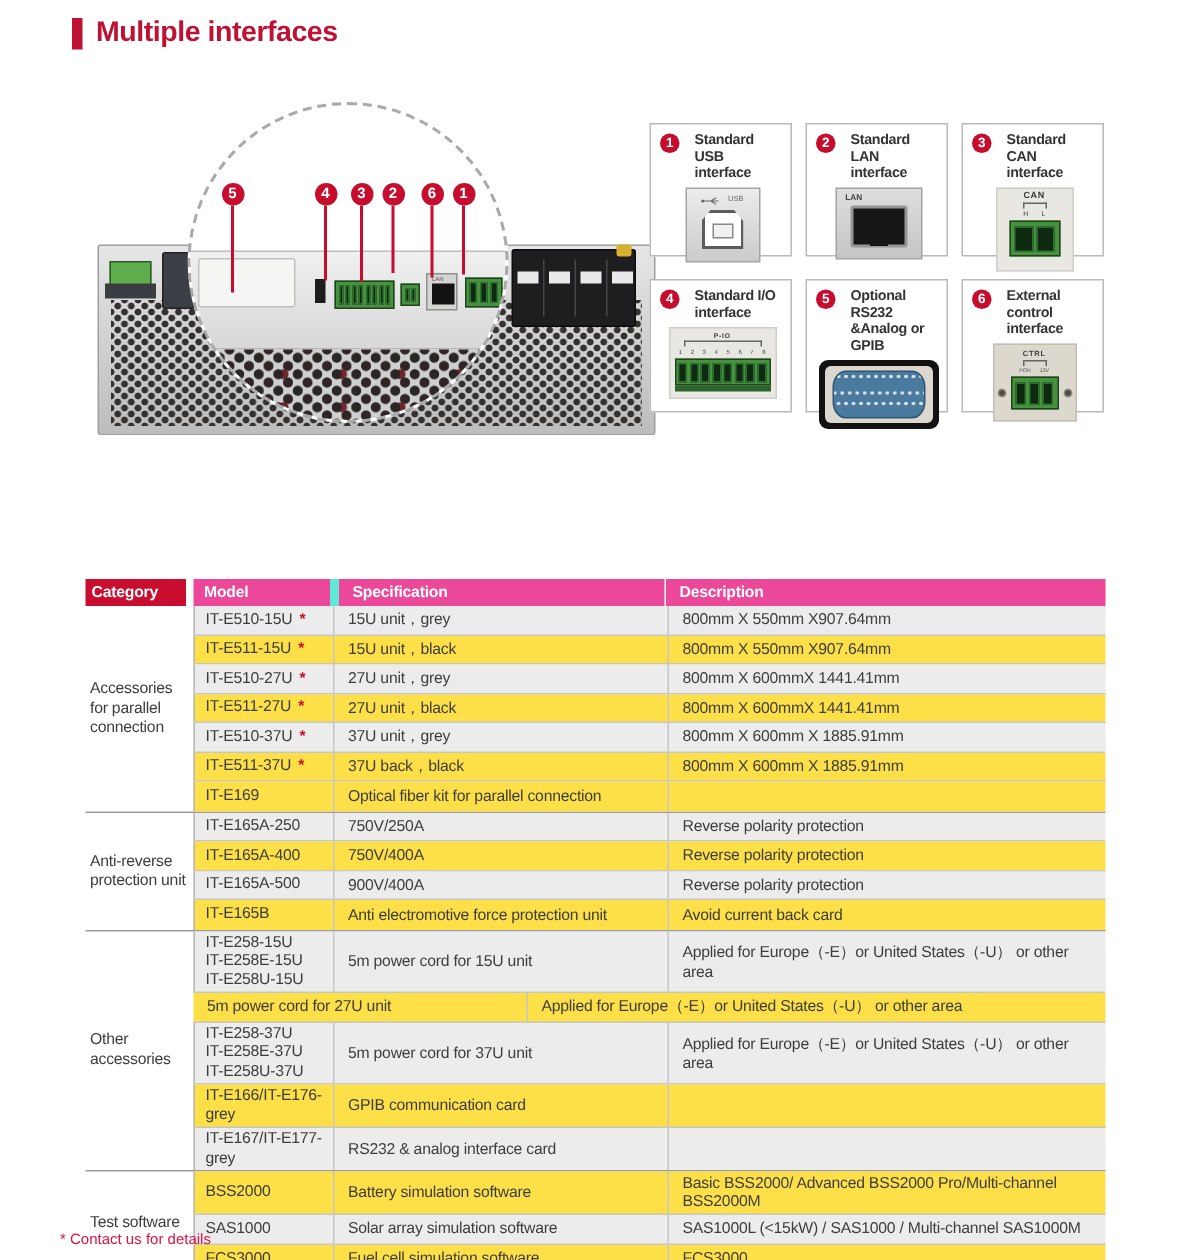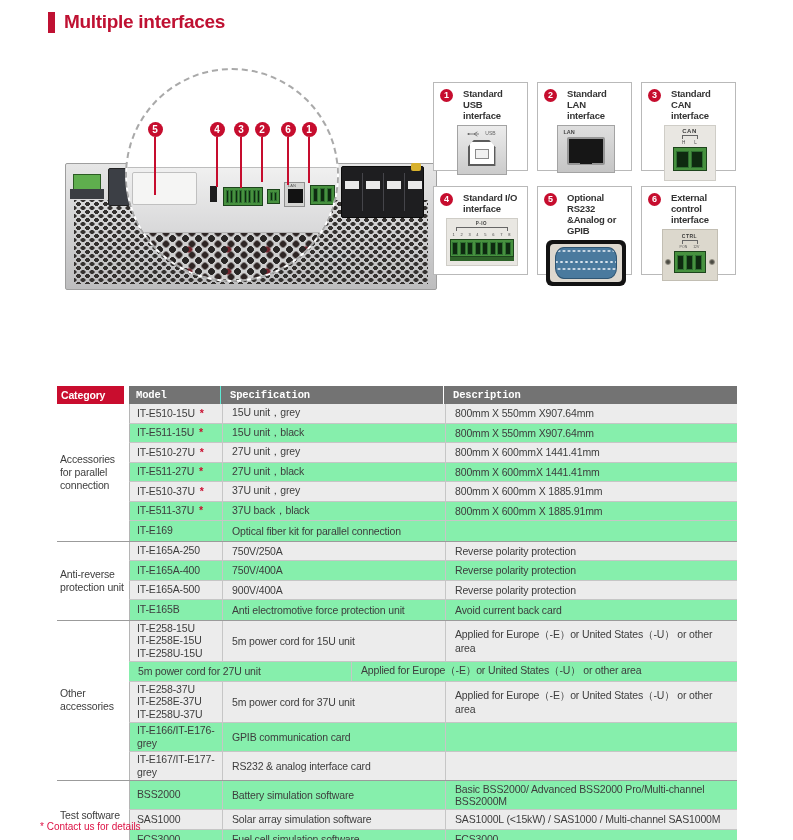--- a/index.html
+++ b/index.html
@@ -116,32 +116,32 @@
   .ctrl-pins { display:flex; justify-content:center; gap:6px; font-size:3.5px; color:#555; margin-top:1px; }
   .ctrl-row { display:flex; align-items:center; justify-content:center; gap:3px; margin-top:2px; }
   .ctrl-term { width:32px; height:22px; margin:0; }
   .screw { width:6px; height:6px; border-radius:50%; background:radial-gradient(#4a4a42 30%, #a8a397 70%); }
 
   
   .spec-table { position:absolute; left:57px; top:338px; width:680px; font-size:10.5px; letter-spacing:-0.15px; }
   .t-head { display:flex; height:18px; font-weight:bold; color:#fff;margin-top:48px; }
   .th-cat { width:67px; background:#c90d2e; line-height:18px; padding-left:4px; }
   .t-gap { width:5px; }
-  .th-rest { flex:1; display:flex; background:#737373; line-height:18px;font-family:Liberation Mono, monospace; }
+  .th-rest { flex:1; display:flex; background:#ec4899; line-height:18px; }
   .th-model { width:91px; padding-left:7px; }
-  .th-spec { width:223px; padding-left:9px; border-left:1px solid #5eead4; }
+  .th-spec { width:223px; padding-left:9px; border-left:6px solid #5eead4; }
   .th-desc { flex:1; padding-left:9px; border-left:1px solid #fff; }
 
   .t-group { display:flex; border-bottom:1px solid #9b9b9b; }
   .t-cat { width:67px; margin-right:5px; display:flex; align-items:center; padding-left:3px; line-height:13px; color:#3d3d3d; }
   .t-rows { flex:1; }
   .t-row { display:flex; min-height:19.5px; align-items:stretch; }
   .t-row:not(:last-child) { border-bottom:1px solid #c6c6c6; }
   .t-row.even { background:#ececec; }
-  .t-row.odd { background:#86efac; }
+  .t-row.odd { background:#fde047; }
   .t-model { width:94px; padding:1px 2px 2px 7px; border-left:1px solid #b5b5b5; border-right:1px solid #c6c6c6;
     display:flex; flex-direction:column; justify-content:center; line-height:12.5px; }
   .t-spec { width:223px; padding:2px 2px 2px 9px; border-right:1px solid #c6c6c6; display:flex; align-items:center; }
   .t-desc { flex:1; padding:2px 2px 2px 9px; display:flex; align-items:center; }
   .star { color:#c90d2e; font-weight:bold; margin-left:2px; }
 
   .footnote { position:absolute; left:40px; top:821px; font-size:10px; color:#dd1144; }
 </style>
 </head>
 <body>

